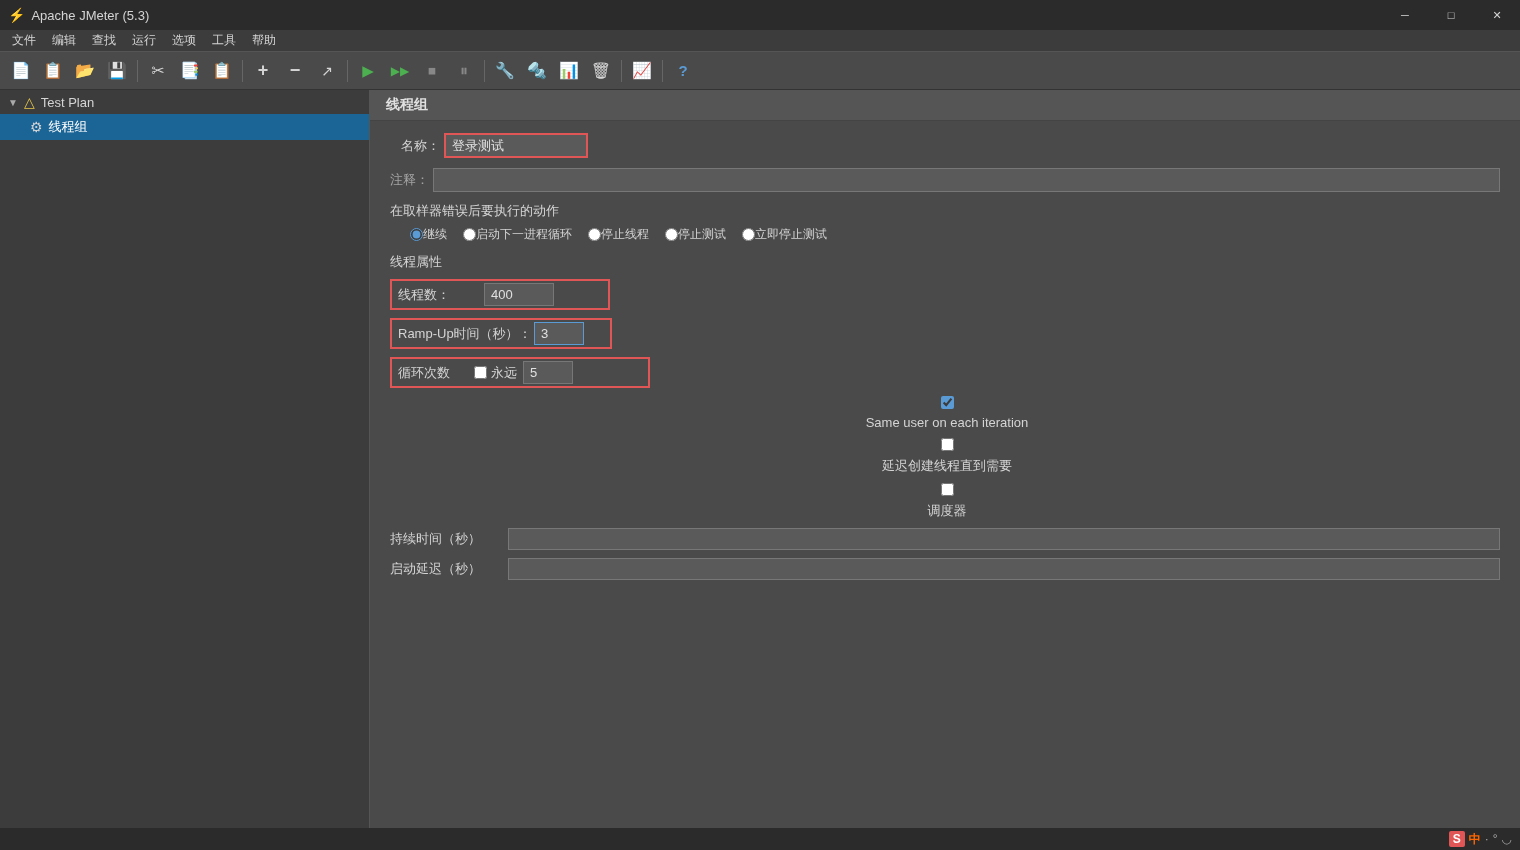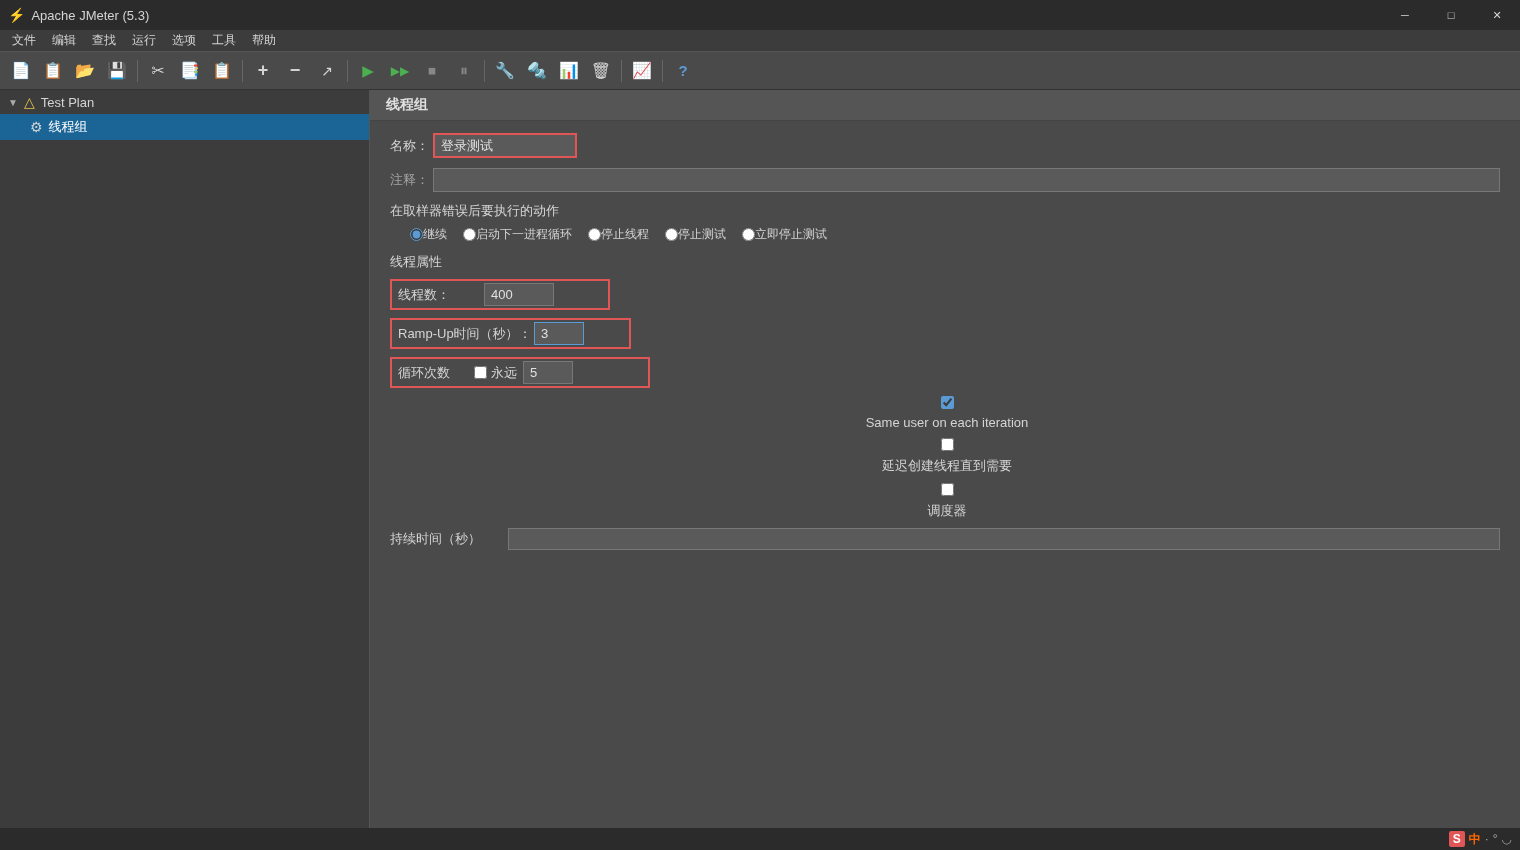--- a/index.html
+++ b/index.html
@@ -389,21 +389,21 @@
 
   <div id="content">
 
     <div class="section-header">
       <span>线程组</span>
     </div>
 
     <div class="content-body">
 
       <div style="display:flex;align-items:center;margin-bottom:10px;gap:4px;">
-        <span style="color:#d4d4d4;font-size:13px;">名称：</span>
+        <span style="color:#d4d4d4;font-size:13px;margin-left:11px;">名称：</span>
         <div class="name-input-box">
           <input type="text" class="form-input" value="登录测试" style="width: 140px; background: rgb(90, 90, 90); color: rgb(224, 224, 224); border: none;">
         </div>
       </div>
 
       <div style="display:flex;align-items:center;margin-bottom:10px;gap:4px;">
         <span style="color:#a3a3a3;font-size:13px;">注释：</span>
         <input type="text" class="form-input form-input-wide" style="flex: 1 1 0%; height: 24px;">
       </div>
 
@@ -439,21 +439,21 @@
       </div>
 
       <div style="width:100%;display:flex;align-items:center;margin-bottom:8px;">
         <div class="highlighted-row" style="width:220px;margin-bottom:0;">
           <span class="form-label">线程数：</span>
           <input type="text" class="form-input" value="400" style="width: 70px;">
         </div>
       </div>
 
       <div style="width:100%;display:flex;align-items:center;margin-bottom:8px;">
-        <div class="ramp-up-row" style="width:241px;margin-bottom:0;">
+        <div class="ramp-up-row" style="width:222px;margin-bottom:0;">
           <span class="form-label" style="min-width:140px;">Ramp-Up时间（秒）：</span>
           <input type="text" class="form-input ramp-up-input" value="3" style="width: 50px; border: 1px solid rgb(91, 155, 213);">
         </div>
       </div>
 
       <div style="width:100%;display:flex;align-items:center;margin-bottom:8px;">
         <div class="loop-row" style="width:260px;margin-bottom:0;">
           <span class="form-label">循环次数</span>
           <label style="display:flex;align-items:center;gap:4px;margin-right:6px;">
             <input type="checkbox" style="">
@@ -476,20 +476,24 @@
       <div class="checkbox-row">
         <input type="checkbox" style="">
         <span class="checkbox-label">调度器</span>
       </div>
 
       <div class="duration-row">
         <span class="duration-label">持续时间（秒）</span>
         <input type="text" class="form-input duration-input" style="flex: 1 1 0%; height: 22px; background: rgb(90, 90, 90);">
       </div>
 
+      <div class="duration-row">
+        <span class="duration-label">启动延迟（秒）</span>
+        <input type="text" class="form-input duration-input" style="flex: 1 1 0%; height: 22px; background: rgb(90, 90, 90);">
+      </div>
 
     </div>
   </div>
 </div>
 
 <div id="status-bar">
   <div class="status-logo">
     <span class="s-logo">S</span>
     <span class="lang-badge">中</span>
     <span style="color:#aaa;">·</span>

